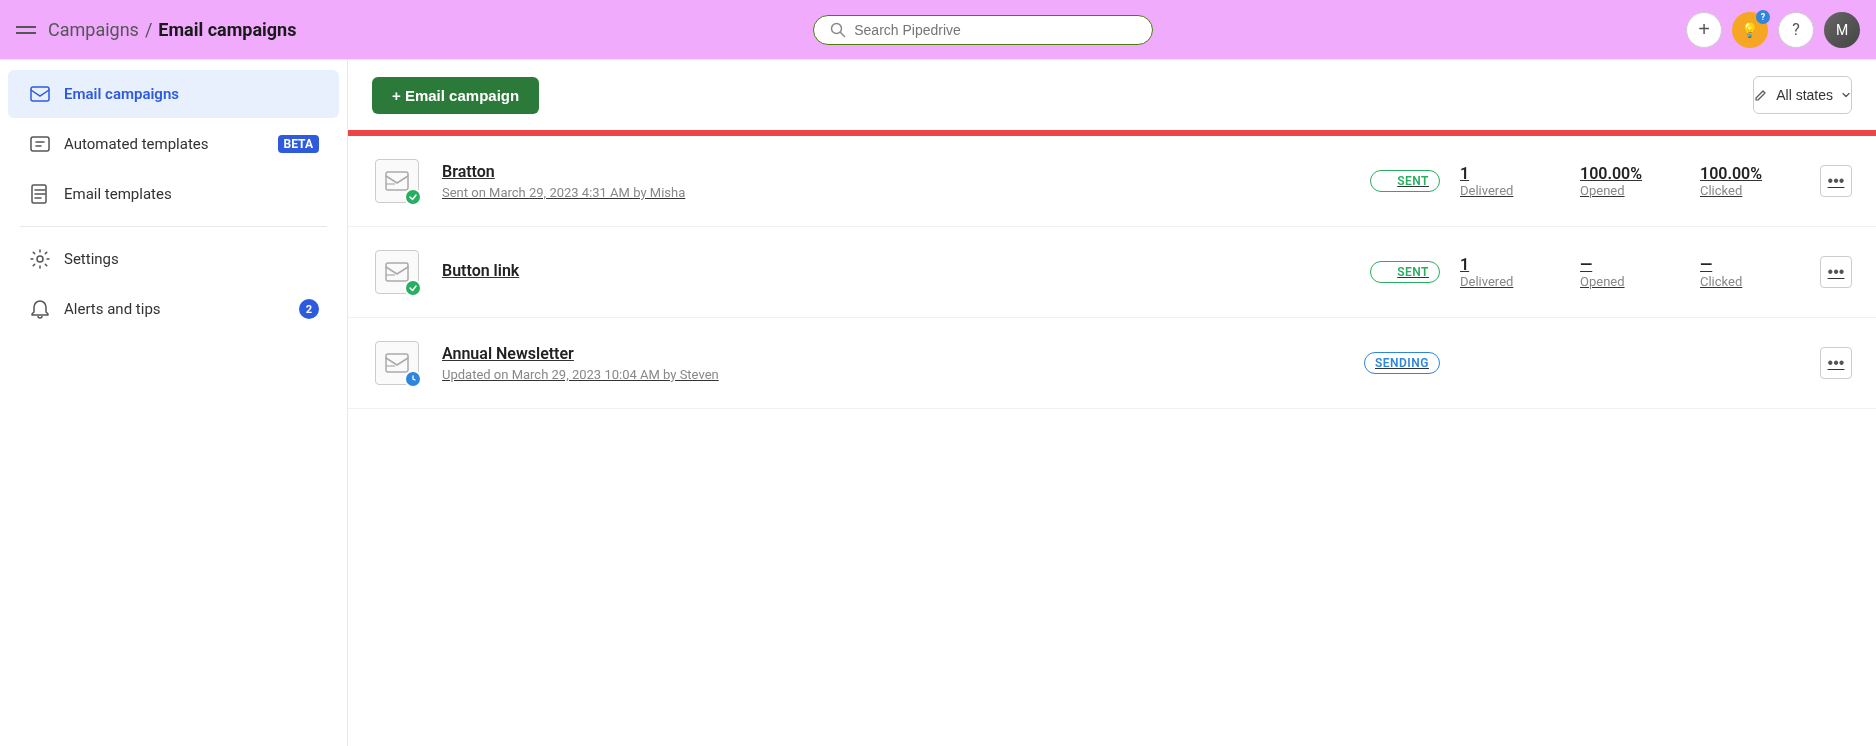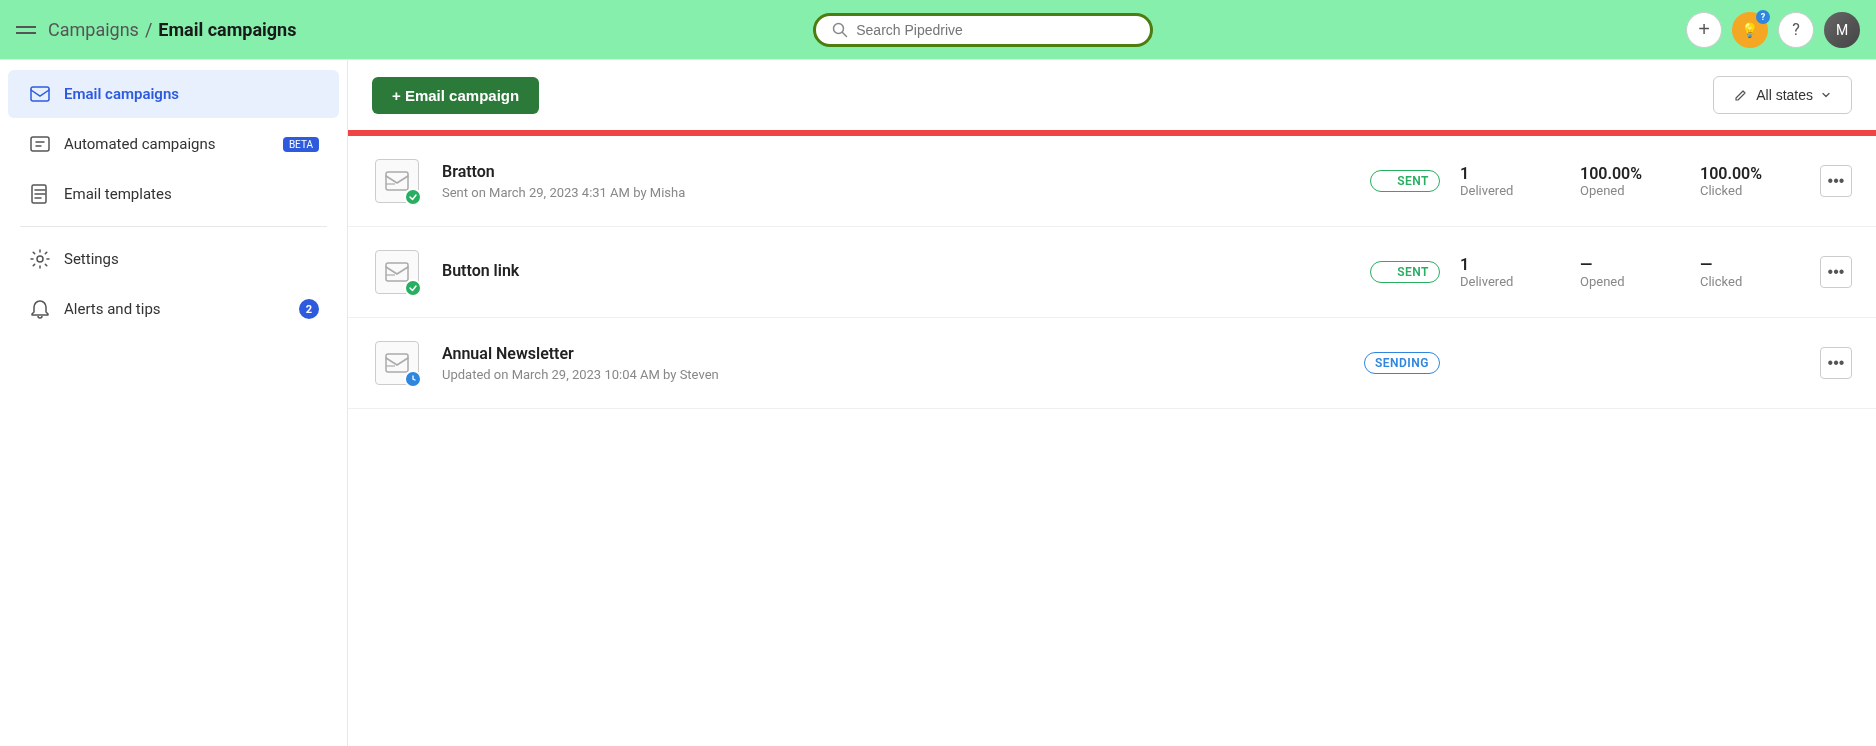--- a/index.html
+++ b/index.html
@@ -5,21 +5,21 @@
     * { box-sizing: border-box; margin: 0; padding: 0; }
     body { font-family: -apple-system, BlinkMacSystemFont, 'Segoe UI', Roboto, sans-serif; background: #fff; color: #333; height: 746px; width: 1876px; overflow: hidden; }
 
     
     .top-nav {
       display: flex;
       align-items: center;
       height: 60px;
       padding: 0 16px;
       border-bottom: 1px solid #e8e8e8;
-      background: #86efac;
+      background: #f0abfc;
     }
     .nav-menu-icon {
       cursor: pointer;
       margin-right: 12px;
       display: flex;
       flex-direction: column;
       gap: 4px;
     }
     .nav-menu-icon span {
       display: block;
@@ -35,21 +35,21 @@
       gap: 6px;
     }
     .nav-breadcrumb .current {
       font-weight: 700;
       color: #1a1a1a;
     }
     .nav-search {
       margin: 0 auto;
       display: flex;
       align-items: center;
-      border: 3px solid #4d7c0f;
+      border: 1px solid #4d7c0f;
       border-radius: 24px;
       padding: 6px 16px;
       width: 340px;
       background: #fff;
     }
     .nav-search input {
       border: none;
       outline: none;
       font-size: 14px;
       color: #555;
@@ -178,22 +178,22 @@
       align-items: center;
       justify-content: center;
       flex-shrink: 0;
     }
     .sidebar-item .item-label {
       flex: 1;
     }
     .beta-badge {
       background: #2e5bde;
       color: #fff;
-      font-size: 10px;
-      font-weight: normal;
+      font-size: 12px;
+      font-weight: bold;
       padding: 2px 6px;
       border-radius: 4px;
       margin-left: 4px;
     }
     .notif-badge {
       background: #2e5bde;
       color: #fff;
       font-size: 11px;
       font-weight: bold;
       width: 20px;
@@ -236,36 +236,37 @@
       cursor: pointer;
     }
     .all-states-btn {
       display: flex;
       align-items: center;
       gap: 8px;
       margin-left: auto;
       background: #fff;
       border: 1px solid #ccc;
       border-radius: 6px;
-      padding: 10px 20px;
+      padding: 10px 0;
       font-size: 14px;
       cursor: pointer;
       color: #333;
     }
 
     
     .campaign-list {
       padding: 0;
     }
     .campaign-row {
       display: flex;
       align-items: center;
       padding: 20px 24px;
       border-bottom: 1px solid #f0f0f0;
       gap: 20px;
+      text-decoration: underline;
     }
     .campaign-icon-wrap {
       width: 50px;
       height: 50px;
       flex-shrink: 0;
       position: relative;
       display: flex;
       align-items: center;
       justify-content: center;
     }
@@ -409,21 +410,21 @@
       <span class="item-label">Email campaigns</span>
     </div>
 
     <div class="sidebar-item">
       <span class="item-icon">
         <svg width="22" height="22" viewBox="0 0 22 22" fill="none">
           <rect x="2" y="4" width="18" height="14" rx="2" stroke="#555" stroke-width="1.5"></rect>
           <path d="M7 9h8M7 13h5" stroke="#555" stroke-width="1.5" stroke-linecap="round"></path>
         </svg>
       </span>
-      <span class="item-label">Automated campaigns</span>
+      <span class="item-label">Automated templates</span>
       <span class="beta-badge">BETA</span>
     </div>
 
     <div class="sidebar-item">
       <span class="item-icon">
         <svg width="22" height="22" viewBox="0 0 22 22" fill="none">
           <rect x="3" y="2" width="14" height="18" rx="1.5" stroke="#555" stroke-width="1.5"></rect>
           <path d="M6 7h10M6 11h10M6 15h6" stroke="#555" stroke-width="1.5" stroke-linecap="round"></path>
         </svg>
       </span>

